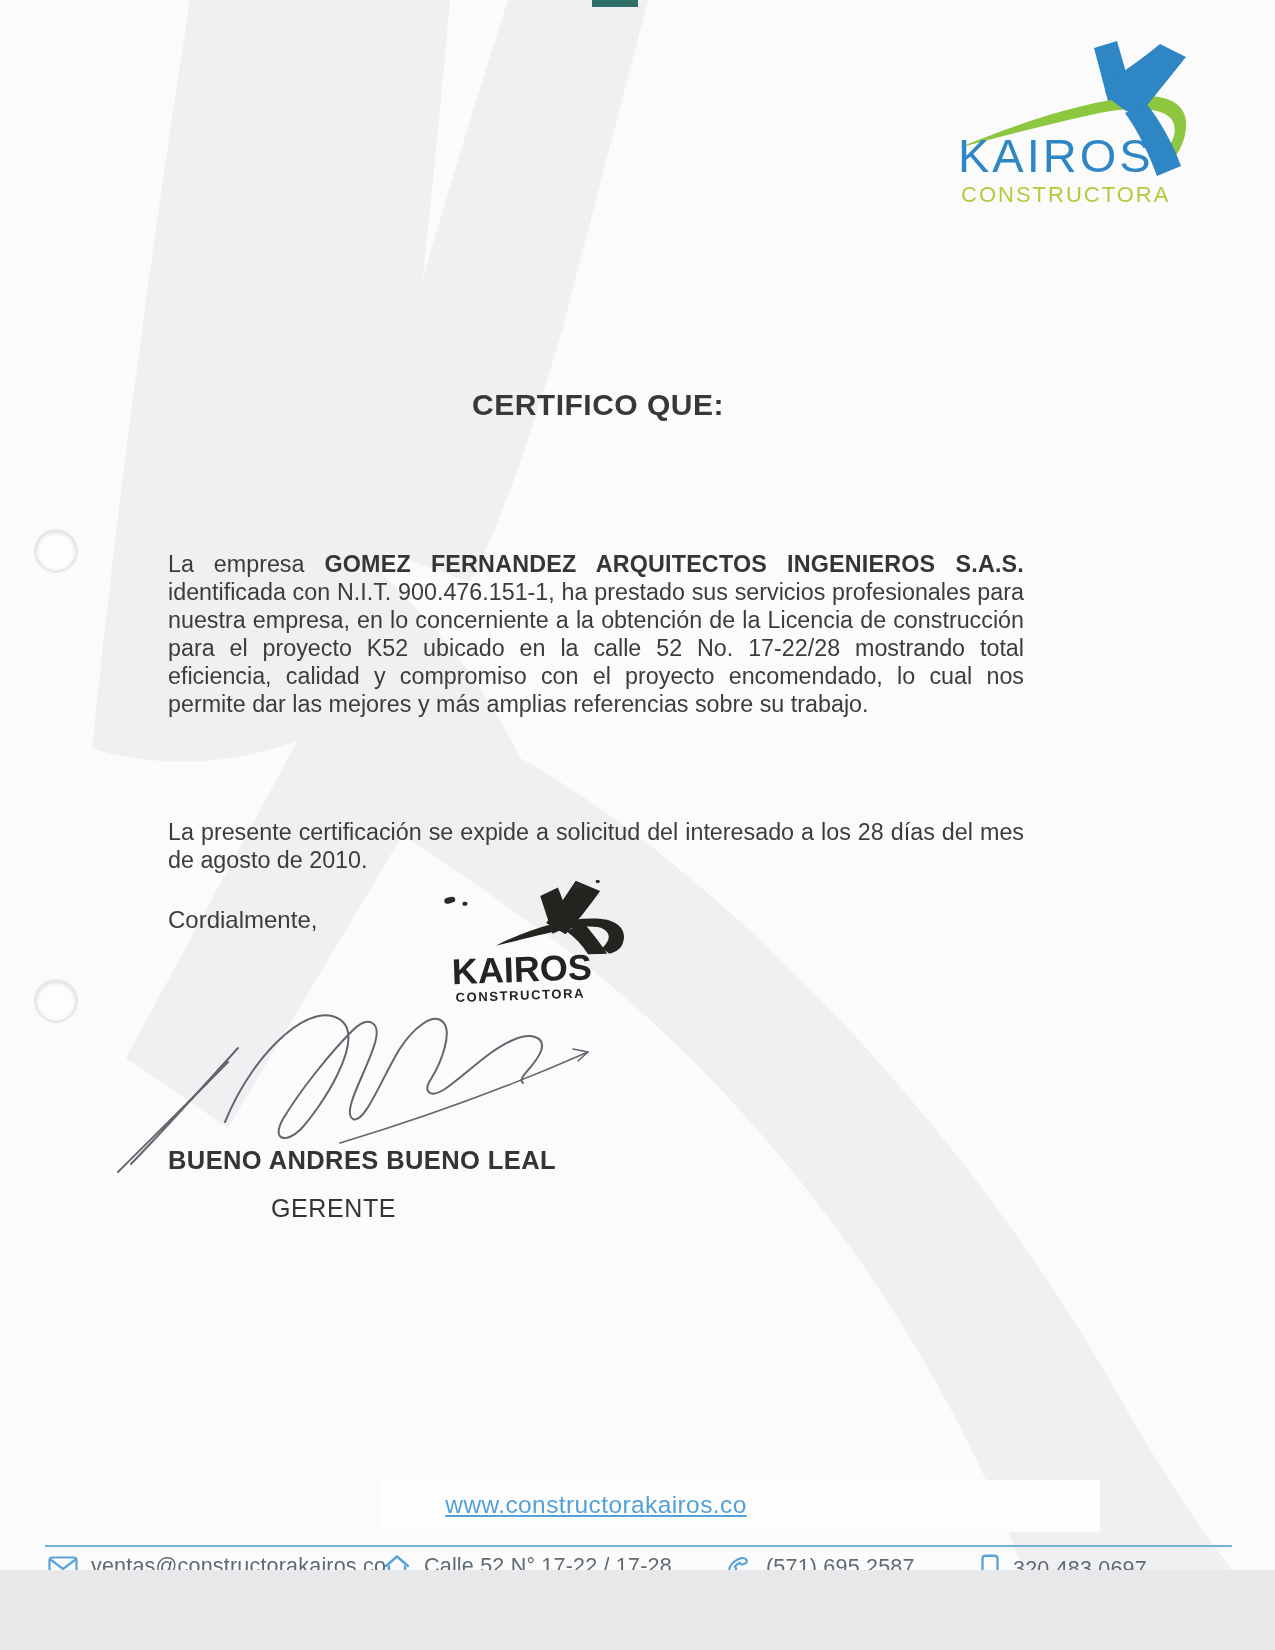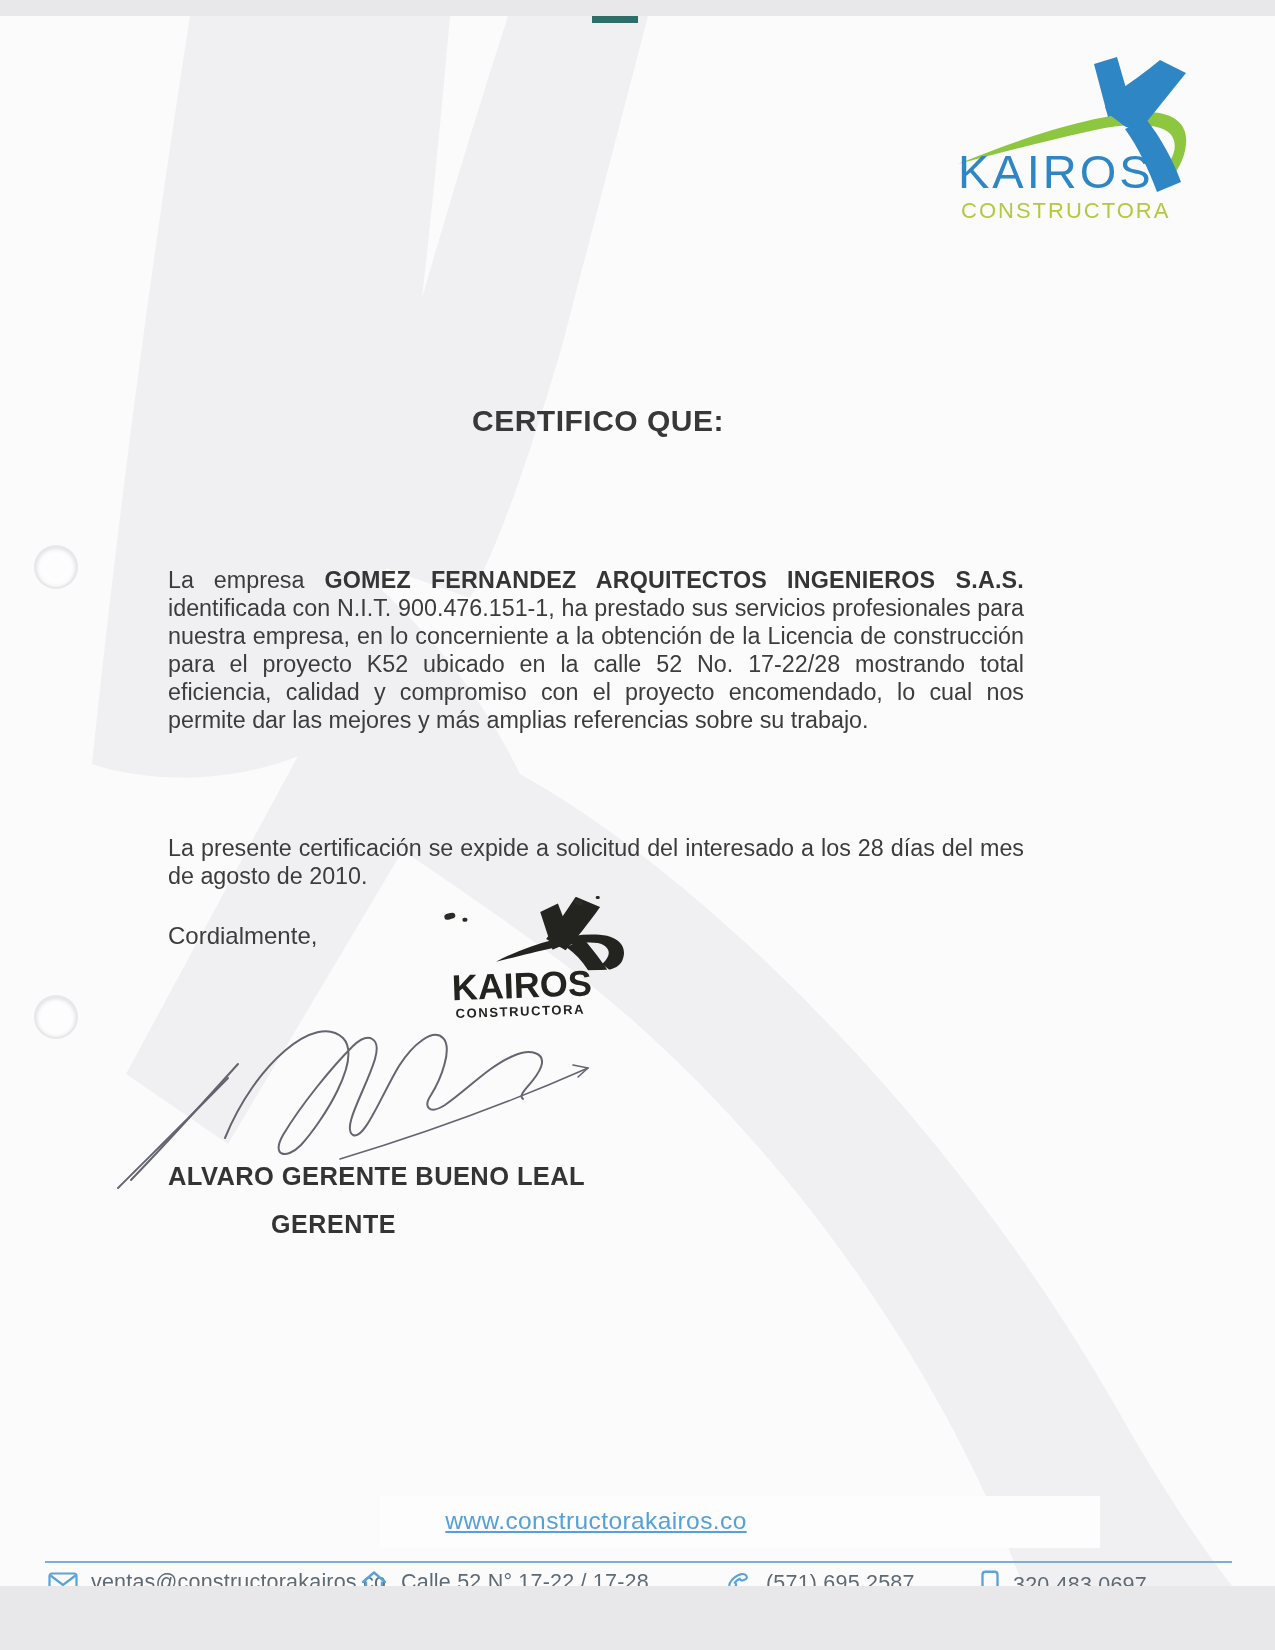--- a/index.html
+++ b/index.html
@@ -1,17 +1,17 @@
 <!DOCTYPE html>
 <html><head>
 <meta charset="utf-8">
 <style>
   html,body{margin:0;padding:0;background:#e8e8ea;}
   .page{
-    position:relative;width:1275px;height:1570px;margin:16px auto;
+    position:relative;width:1275px;height:1570px;margin:0 auto;
     background:#fbfbfc;overflow:hidden;
     font-family:"Liberation Sans", sans-serif;color:#3c3c3c;
   }
   
   .watermark{position:absolute;left:0;top:0;}
   
   .hole{position:absolute;width:40px;height:40px;border-radius:50%;
     background:#fdfdfe;box-shadow:0 0 0 2px #e7e7ea, inset 0 1px 4px #d8d8dd;}
   
   .logo{position:absolute;left:946px;top:36px;width:244px;height:180px;}
@@ -38,30 +38,30 @@
   .stamp-word{position:absolute;left:13px;top:66px;font-size:36px;font-weight:bold;
     color:#232320;letter-spacing:0;}
   .stamp-sub{position:absolute;left:16px;top:105px;font-size:13px;font-weight:bold;
     letter-spacing:1.6px;color:#232320;}
   .speck{position:absolute;background:#2b2b28;border-radius:40%;}
   
   .signature{position:absolute;left:0;top:0;pointer-events:none;}
   .signer-name{position:absolute;left:168px;top:1146px;font-size:25.5px;
     font-weight:bold;color:#343434;letter-spacing:.4px;}
   .signer-title{position:absolute;left:271px;top:1194px;font-size:25px;
-    font-weight:bold;color:#343434;letter-spacing:.6px;}
+    font-weight:normal;color:#343434;letter-spacing:.6px;}
   
   .url-band{position:absolute;left:380px;top:1480px;width:720px;height:52px;background:#fdfdfe;}
   .website{position:absolute;left:0;top:1491px;width:1192px;text-align:center;
     font-size:24.5px;color:#54a1d8;letter-spacing:.4px;text-decoration:underline;}
   .footer-line{position:absolute;left:45px;top:1545px;width:1187px;height:2px;background:#79b0d8;}
   .contact{position:absolute;top:1554px;display:flex;align-items:center;gap:13px;
     font-size:21.5px;color:#5e6a74;letter-spacing:.2px;}
   .c-email{left:40px;padding-left:8px;}
-  .c-address{left:360px;}
+  .c-address{left:383px;}
   .c-phone{left:726px;}
   .c-mobile{left:980px;}
   .cicon{flex:0 0 auto;display:block;}
   
   .blue-mark{position:absolute;left:478px;top:1620px;width:442px;height:3px;background:#5ea9dc;}
   .scan-edge{position:absolute;left:0;top:1634px;width:1275px;height:16px;
     background:#f0f0f2;border-top:2px solid #a6a6aa;}
   .corner-speck{position:absolute;left:1240px;top:1620px;width:17px;height:15px;
     background:#1b1b1b;clip-path:polygon(100% 0,100% 100%,0 100%);}
   .dot-speck{position:absolute;left:1196px;top:1641px;width:5px;height:4px;
@@ -128,21 +128,21 @@
   <svg class="signature" width="1275" height="1650" viewBox="0 0 1275 1650" aria-hidden="true">
     <g fill="none" stroke="#4b4b57" stroke-width="2" stroke-linecap="round" opacity="0.85">
       <path d="M118,1172 C152,1138 188,1103 228,1062"></path>
       <path d="M131,1164 C166,1128 200,1090 238,1048"></path>
       <path d="M225,1122 C255,1048 316,996 343,1022 C363,1043 322,1106 301,1129 C286,1144 271,1140 283,1119 C301,1089 331,1052 353,1030 C369,1015 381,1022 375,1043 C366,1073 341,1112 353,1119 C364,1125 381,1080 399,1050 C413,1028 433,1012 443,1022 C453,1032 441,1063 431,1079 C423,1091 429,1099 445,1089 C467,1074 489,1050 513,1040 C531,1032 546,1037 541,1051 C535,1067 516,1078 523,1083"></path>
       <path d="M340,1143 C430,1116 520,1082 588,1052" stroke-width="1.6"></path>
       <path d="M588,1052 L573,1049 M588,1052 L578,1061" stroke-width="1.6"></path>
     </g>
   </svg>
 
-  <div class="signer-name">ALVARO GERENTE BUENO LEAL</div>
+  <div class="signer-name">BUENO ANDRES BUENO LEAL</div>
   <div class="signer-title">GERENTE</div>
 
   <div class="url-band"></div>
   <div class="website">www.constructorakairos.co</div>
   <div class="footer-line"></div>
 
   <div class="contact c-email">
     <svg class="cicon" width="30" height="22" viewBox="0 0 30 22" aria-hidden="true">
       <rect x="1.5" y="1.5" width="27" height="19" rx="2.5" fill="none" stroke="#58a3d7" stroke-width="2.2"></rect>
       <path d="M2.5,3.5 L15,13 L27.5,3.5" fill="none" stroke="#58a3d7" stroke-width="2.2"></path>

